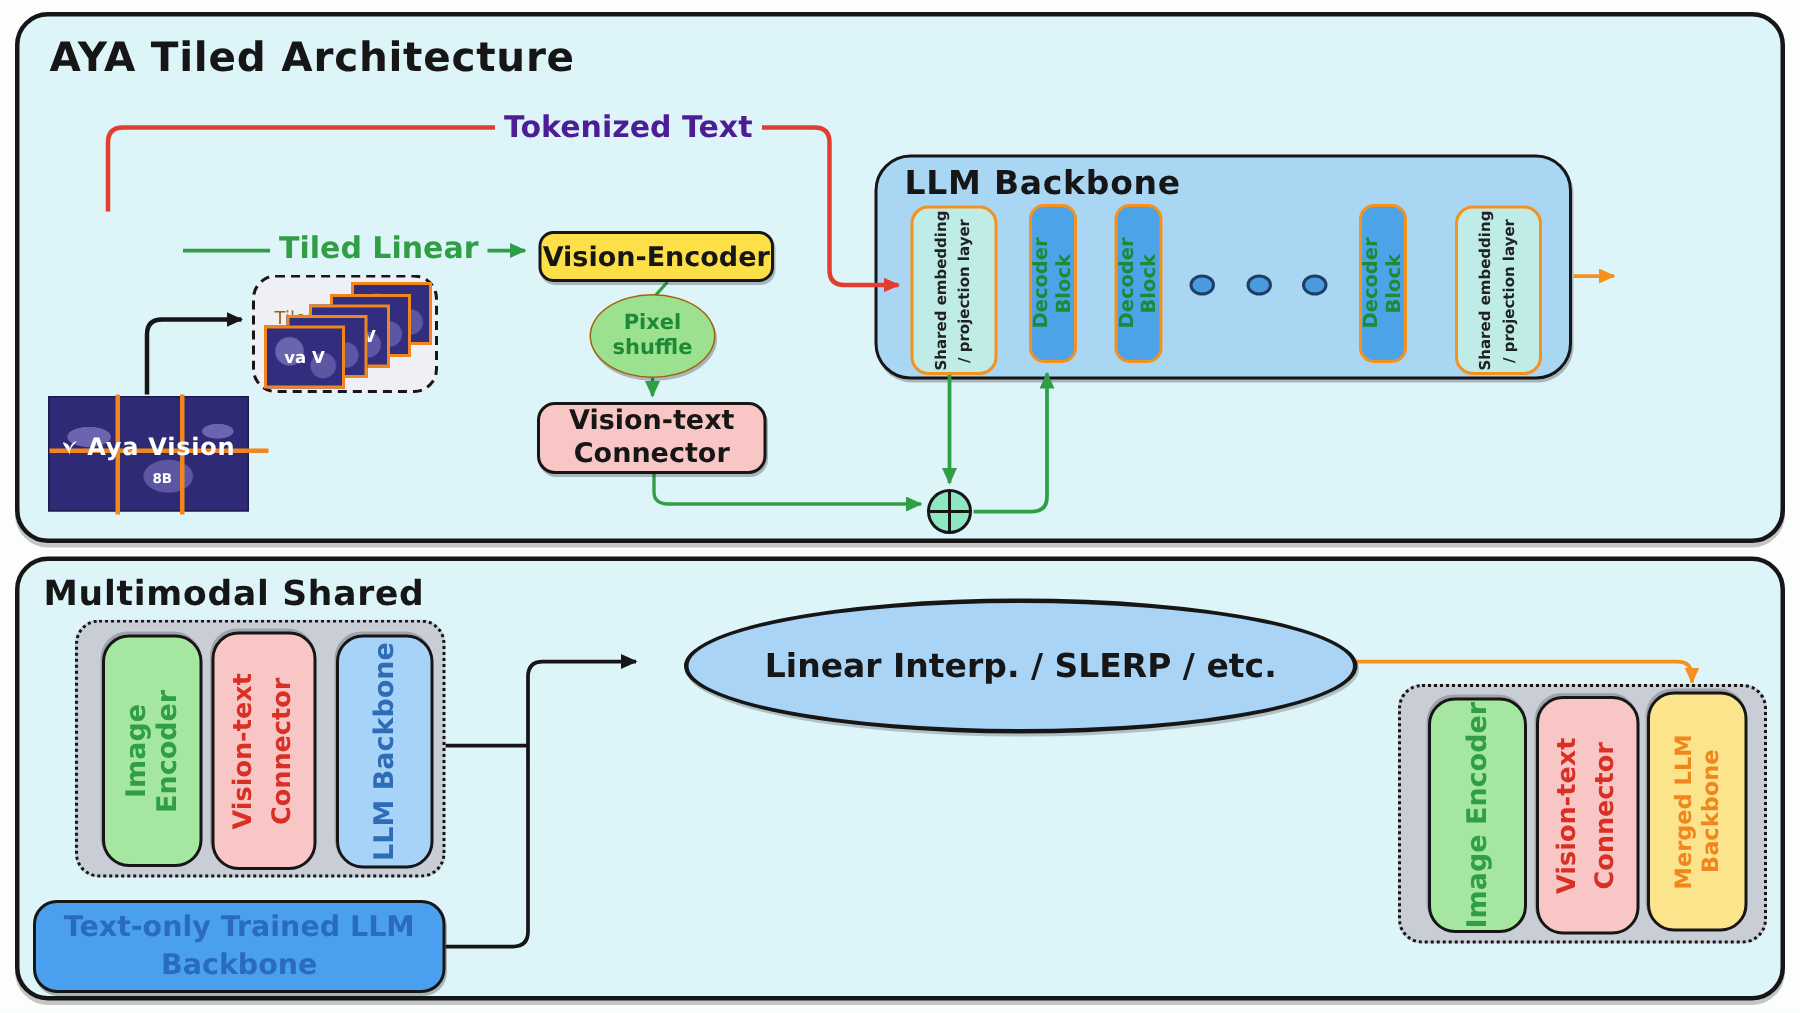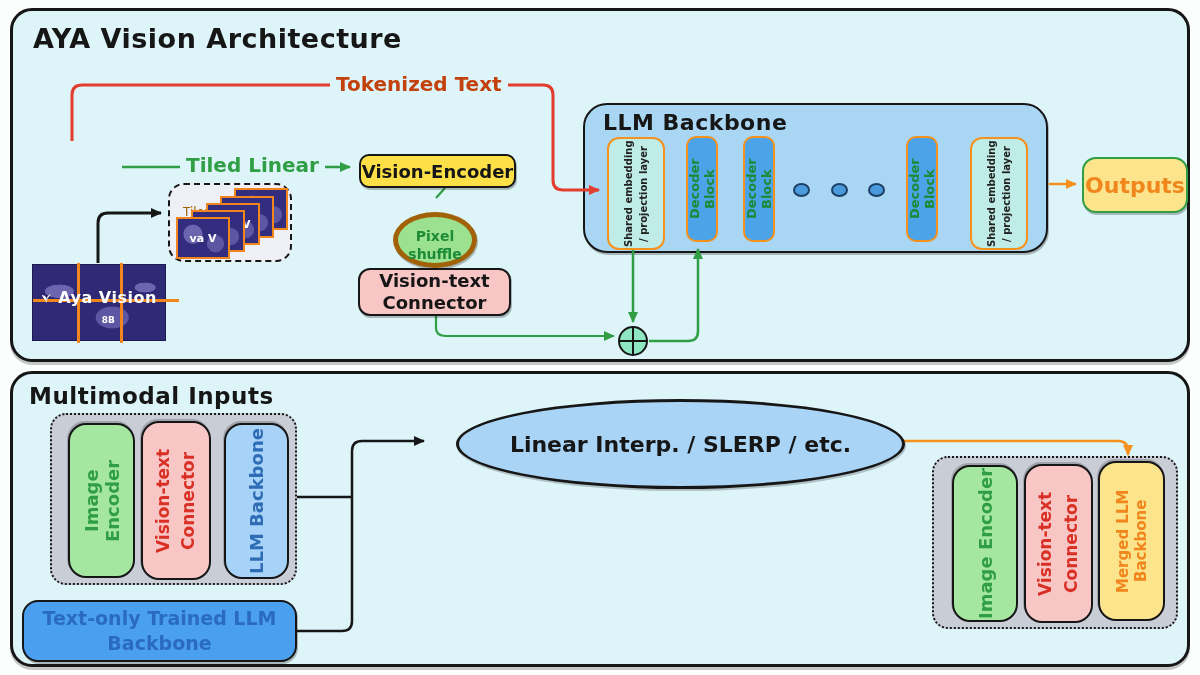--- a/index.html
+++ b/index.html
@@ -20,22 +20,22 @@
   .box { position:absolute; z-index:4; display:flex; align-items:center; justify-content:center;
          text-align:center; font-weight:bold; box-shadow:1px 2px 0 rgba(40,40,40,.3); }
 
   
   #inputs-box  { left:28px;  top:141px; width:94px;  height:57px; background:#fbe48b;
                  border:2.5px solid #2f9e44; border-radius:14px; color:#f0861c; font-size:22px; }
   #outputs-box { left:1082px; top:157px; width:106px; height:56px; background:#fbe48b;
                  border:2.5px solid #2f9e44; border-radius:14px; color:#f0861c; font-size:22px; }
   #vision-encoder-box { left:359px; top:154px; width:157px; height:34px; background:#fde047;
                  border:2px solid #161616; border-radius:10px; color:#161616; font-size:18px; }
-  #pixel-shuffle-ellipse { left:393px; top:212px; width:84px; height:56px; background:#9ce18f;
-                 border:5px solid #a16207; border-radius:50%; color:#1d8a38; font-size:14px; line-height:1.25;align-items:flex-end; }
+  #pixel-shuffle-ellipse { left:393px; top:196px; width:84px; height:56px; background:#9ce18f;
+                 border:1px solid #a16207; border-radius:50%; color:#1d8a38; font-size:14px; line-height:1.25; }
   #vtc-box { left:358px; top:268px; width:153px; height:48px; background:#f9c6c6;
                  border:2px solid #161616; border-radius:12px; color:#161616; font-size:18px; line-height:1.25; }
 
   
   #llm-backbone { left:583px; top:103px; width:465px; height:150px; background:#a9d7f3;
                   border:2.5px solid #161616; border-radius:24px; z-index:2; position:absolute;
                   box-shadow:1px 2px 0 rgba(40,40,40,.3); }
   #llm-backbone-title { left:18px; top:5px; font-size:22px; }
 
   .pill { position:absolute; display:flex; align-items:center; justify-content:center;
@@ -46,21 +46,21 @@
   .decoder-block { width:32px; height:106px; top:31px; background:#4da3e8; border:2px solid #f5921e;
             border-radius:10px; color:#1d8a38; font-size:13px; }
   #decoder-1 { left:101px; } #decoder-2 { left:158px; } #decoder-3 { left:321px; }
   #dots-row { position:absolute; left:208px; top:78px; width:92px; display:flex;
               justify-content:space-between; }
   .dot { width:17px; height:14px; border-radius:50%; background:#4a9ade; border:2px solid #1d3f63; }
 
   
   .wire-label { position:absolute; z-index:5; background:#ddf4f9; padding:0 6px;
                 font-weight:bold; white-space:nowrap; }
-  #tokenized-text-label { left:330px; top:72px; color:#c2410c; font-size:20px; }
+  #tokenized-text-label { left:330px; top:72px; color:#4c1d95; font-size:20px; }
   #tiled-images-label   { left:180px; top:153px; color:#2f9e44; font-size:20px; }
 
   
   #tiles-box { position:absolute; left:168px; top:183px; width:124px; height:79px; z-index:4;
                background:#eef0f6; border:2.5px dashed #161616; border-radius:16px; }
   #tiles-label { position:absolute; left:13px; top:20px; font-size:12px; color:#a16207; }
   .tile { position:absolute; width:54px; height:42px; border:2px solid #f0861c;
           background:#332d80;
           background-image:radial-gradient(circle at 30% 40%, #6b64ae 0 9px, transparent 10px),
                            radial-gradient(circle at 75% 65%, #5d56a2 0 8px, transparent 9px);
@@ -96,25 +96,25 @@
   #merge-ellipse { left:456px; top:399px; width:449px; height:90px; background:#a9d4f5;
                    border:3px solid #161616; border-radius:50%; color:#161616; font-size:22px;
                    box-shadow:1px 2px 0 rgba(40,40,40,.25); }
 </style>
 </head>
 <body>
 
 <div id="stage">
 
   <div class="panel" id="panel-top">
-    <div class="panel-title" style="left:20px; top:12px; font-size:27px;">AYA Vision Architecture</div>
+    <div class="panel-title" style="left:20px; top:12px; font-size:27px;">AYA Tiled Architecture</div>
   </div>
 
   <div class="panel" id="panel-bottom">
-    <div class="panel-title" style="left:16px; top:9px; font-size:23px;">Multimodal Inputs</div>
+    <div class="panel-title" style="left:16px; top:9px; font-size:23px;">Multimodal Shared</div>
   </div>
 
   <svg class="wires" viewBox="0 0 1200 675">
     <defs>
       <marker id="ar-red" markerUnits="userSpaceOnUse" markerWidth="12" markerHeight="12" refX="10" refY="5" orient="auto">
           <path d="M0,0 L11,5 L0,10 Z" fill="#e23d2e"></path>
         </marker>
       <marker id="ar-green" markerUnits="userSpaceOnUse" markerWidth="12" markerHeight="12" refX="10" refY="5" orient="auto">
           <path d="M0,0 L11,5 L0,10 Z" fill="#2f9e44"></path>
         </marker>
@@ -220,23 +220,20 @@
       <span class="dot"></span>
     </div>
     <div class="pill decoder-block" id="decoder-3">
       <span>Decoder Block</span>
       </div>
     <div class="pill se-box" id="se-box-2">
       <span>Shared embedding / projection layer</span>
       </div>
   </div>
 
-  <div class="box" id="outputs-box">
-    <span>Outputs</span>
-  </div>
 
   <div class="dotted-stack" id="stack-left">
     <div class="pill stack-pill pill-green" style="left:16px; top:8px; width:67px; height:155px;">
       <span>Image Encoder</span>
       </div>
     <div class="pill stack-pill pill-pink" style="left:89px; top:6px; width:70px; height:159px;">
       <span>Vision-text Connector</span>
       </div>
     <div class="pill stack-pill pill-blue" style="left:172px; top:8px; width:65px; height:156px;">
       <span>LLM Backbone</span>

